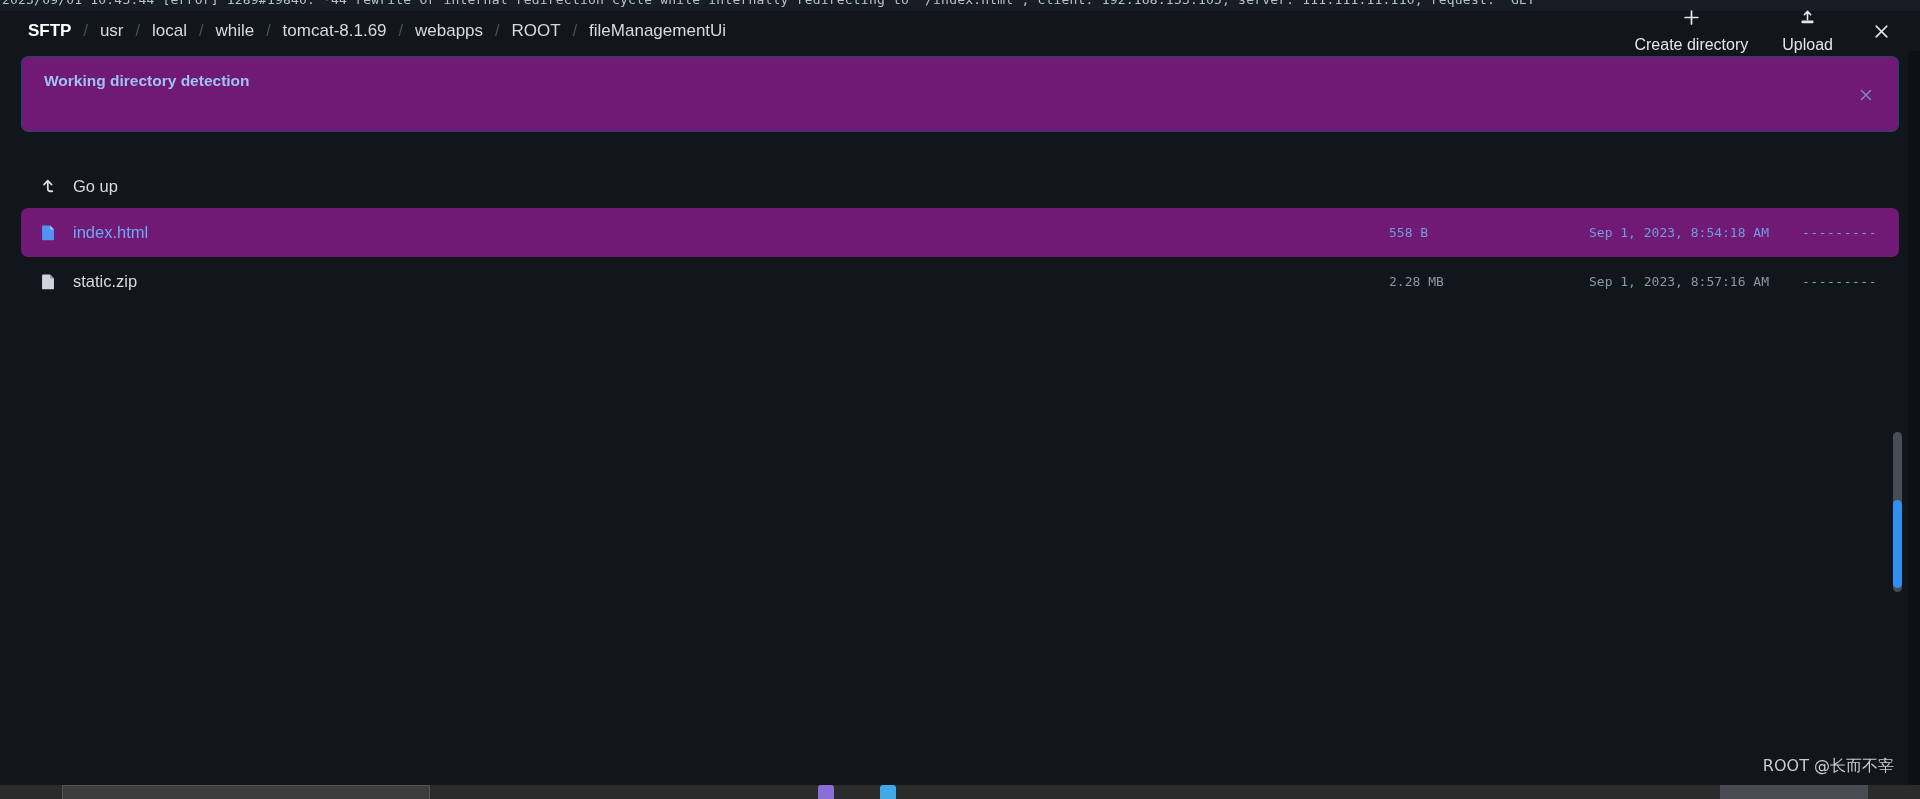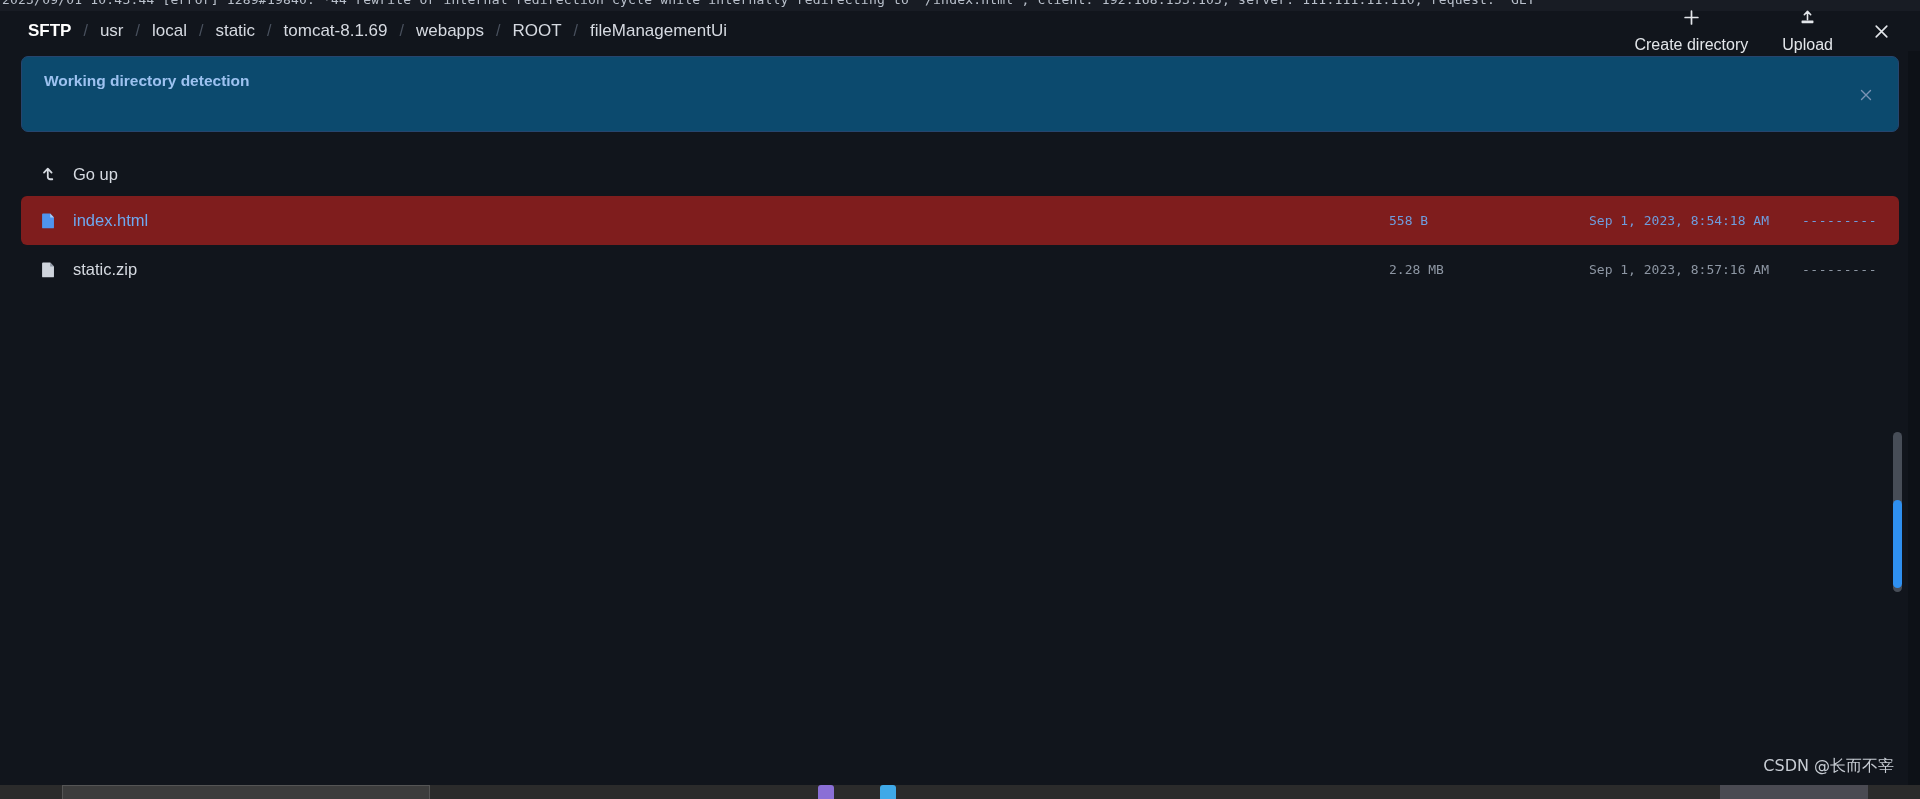--- a/index.html
+++ b/index.html
@@ -79,21 +79,21 @@
   }
   .hbtn + .hbtn { margin-left: 14px; }
   .hbtn.close-btn { margin-left: 22px; padding: 6px 8px; }
   .ic { display: inline-flex; align-items: center; justify-content: center; }
 
   
   .banner {
     position: absolute;
     top: 56px; left: 21px;
     width: 1878px; height: 76px;
-    background: #0c4a6e;
+    background: #701a75;
     border: 1px solid #26456e;
     border-radius: 7px;
     padding: 15px 22px;
   }
   .banner-title {
     color: #9dc2f0;
     font-weight: bold;
     font-size: 15.5px;
     margin-bottom: 9px;
   }
@@ -104,31 +104,31 @@
   .banner-close {
     position: absolute;
     top: 24px; right: 18px;
     width: 28px; height: 28px;
     cursor: pointer;
     display: flex; align-items: center; justify-content: center;
     border-radius: 4px;
   }
 
   
-  .list { position: absolute; top: 152px; left: 0; width: 1920px; }
+  .list { position: absolute; top: 164px; left: 0; width: 1920px; }
   .row {
     position: relative;
     height: 49px;
     margin: 0 21px;
     border-radius: 7px;
     display: flex; align-items: center;
     cursor: pointer;
     color: #d6dae1;
   }
-  .row.selected { background: #7f1d1d; border-radius: 6px; }
+  .row.selected { background: #701a75; }
   .row.goup { height: 44px; }
 
   .row-icon {
     width: 26px;
     margin-left: 18px;
     display: flex; align-items: center; justify-content: flex-start;
     flex: 0 0 auto;
   }
   .row-name {
     margin-left: 8px;
@@ -218,21 +218,21 @@
   </div>
 
   <div class="header">
     <div class="crumbs" id="crumbs">
         <span class="crumb root">SFTP</span>
         <span class="crumb-sep">/</span>
         <span class="crumb">usr</span>
         <span class="crumb-sep">/</span>
         <span class="crumb">local</span>
         <span class="crumb-sep">/</span>
-        <span class="crumb">static</span>
+        <span class="crumb">while</span>
         <span class="crumb-sep">/</span>
         <span class="crumb">tomcat-8.1.69</span>
         <span class="crumb-sep">/</span>
         <span class="crumb">webapps</span>
         <span class="crumb-sep">/</span>
         <span class="crumb">ROOT</span>
         <span class="crumb-sep">/</span>
         <span class="crumb">fileManagementUi</span>
       </div>
 
@@ -315,21 +315,21 @@
             <span class="m-mode">---------</span>
           </span>
         </div>
       </div>
   </div>
 
   <div class="scrollbar">
     <div class="scroll-thumb"></div>
   </div>
 
-  <div class="watermark">CSDN @长而不宰</div>
+  <div class="watermark">ROOT @长而不宰</div>
 
   <div class="taskbar">
     <div class="tb-win"></div>
     <div class="tb-dot a"></div>
     <div class="tb-dot b"></div>
     <div class="tb-right"></div>
   </div>
 
 </div>
 

